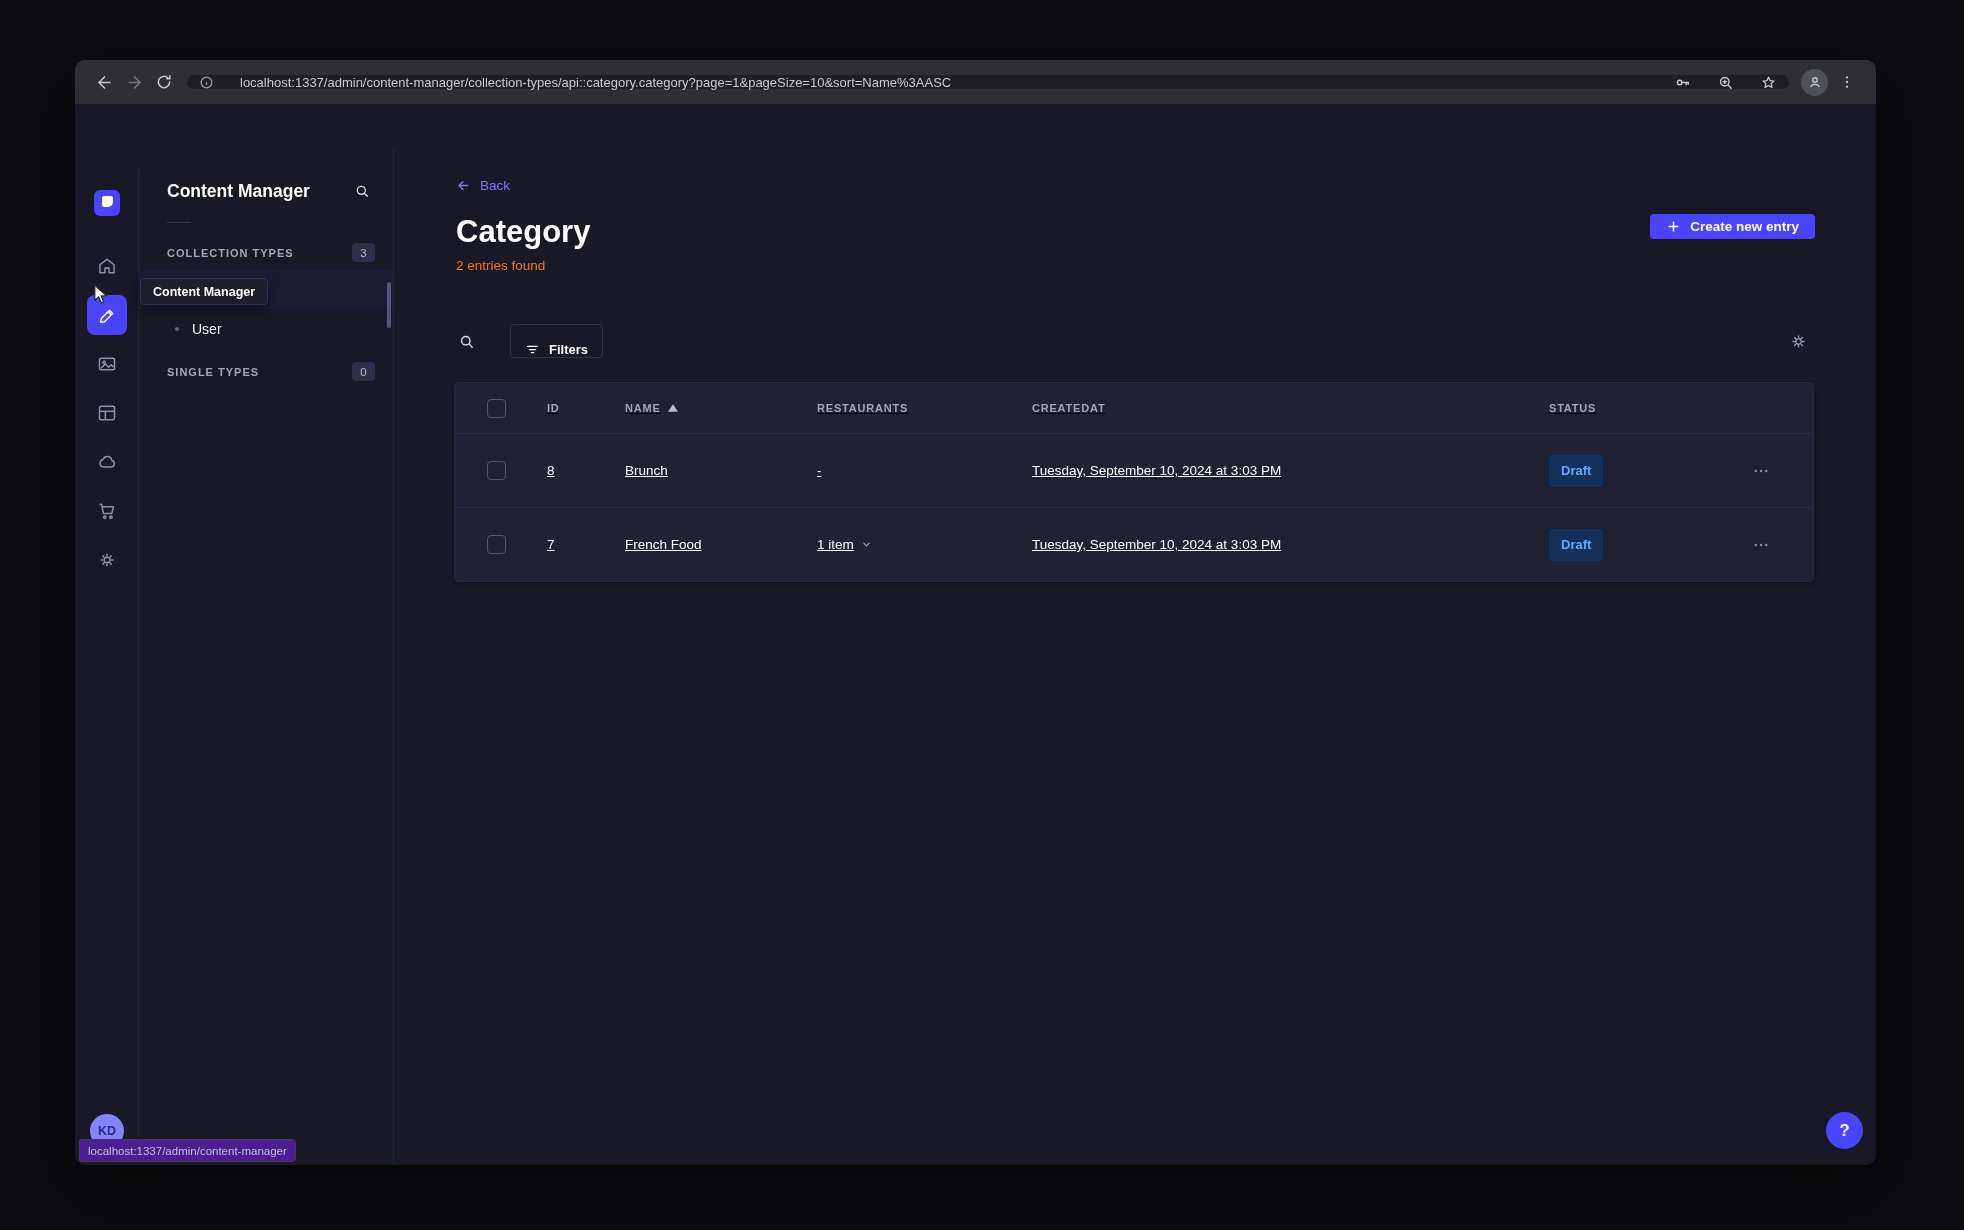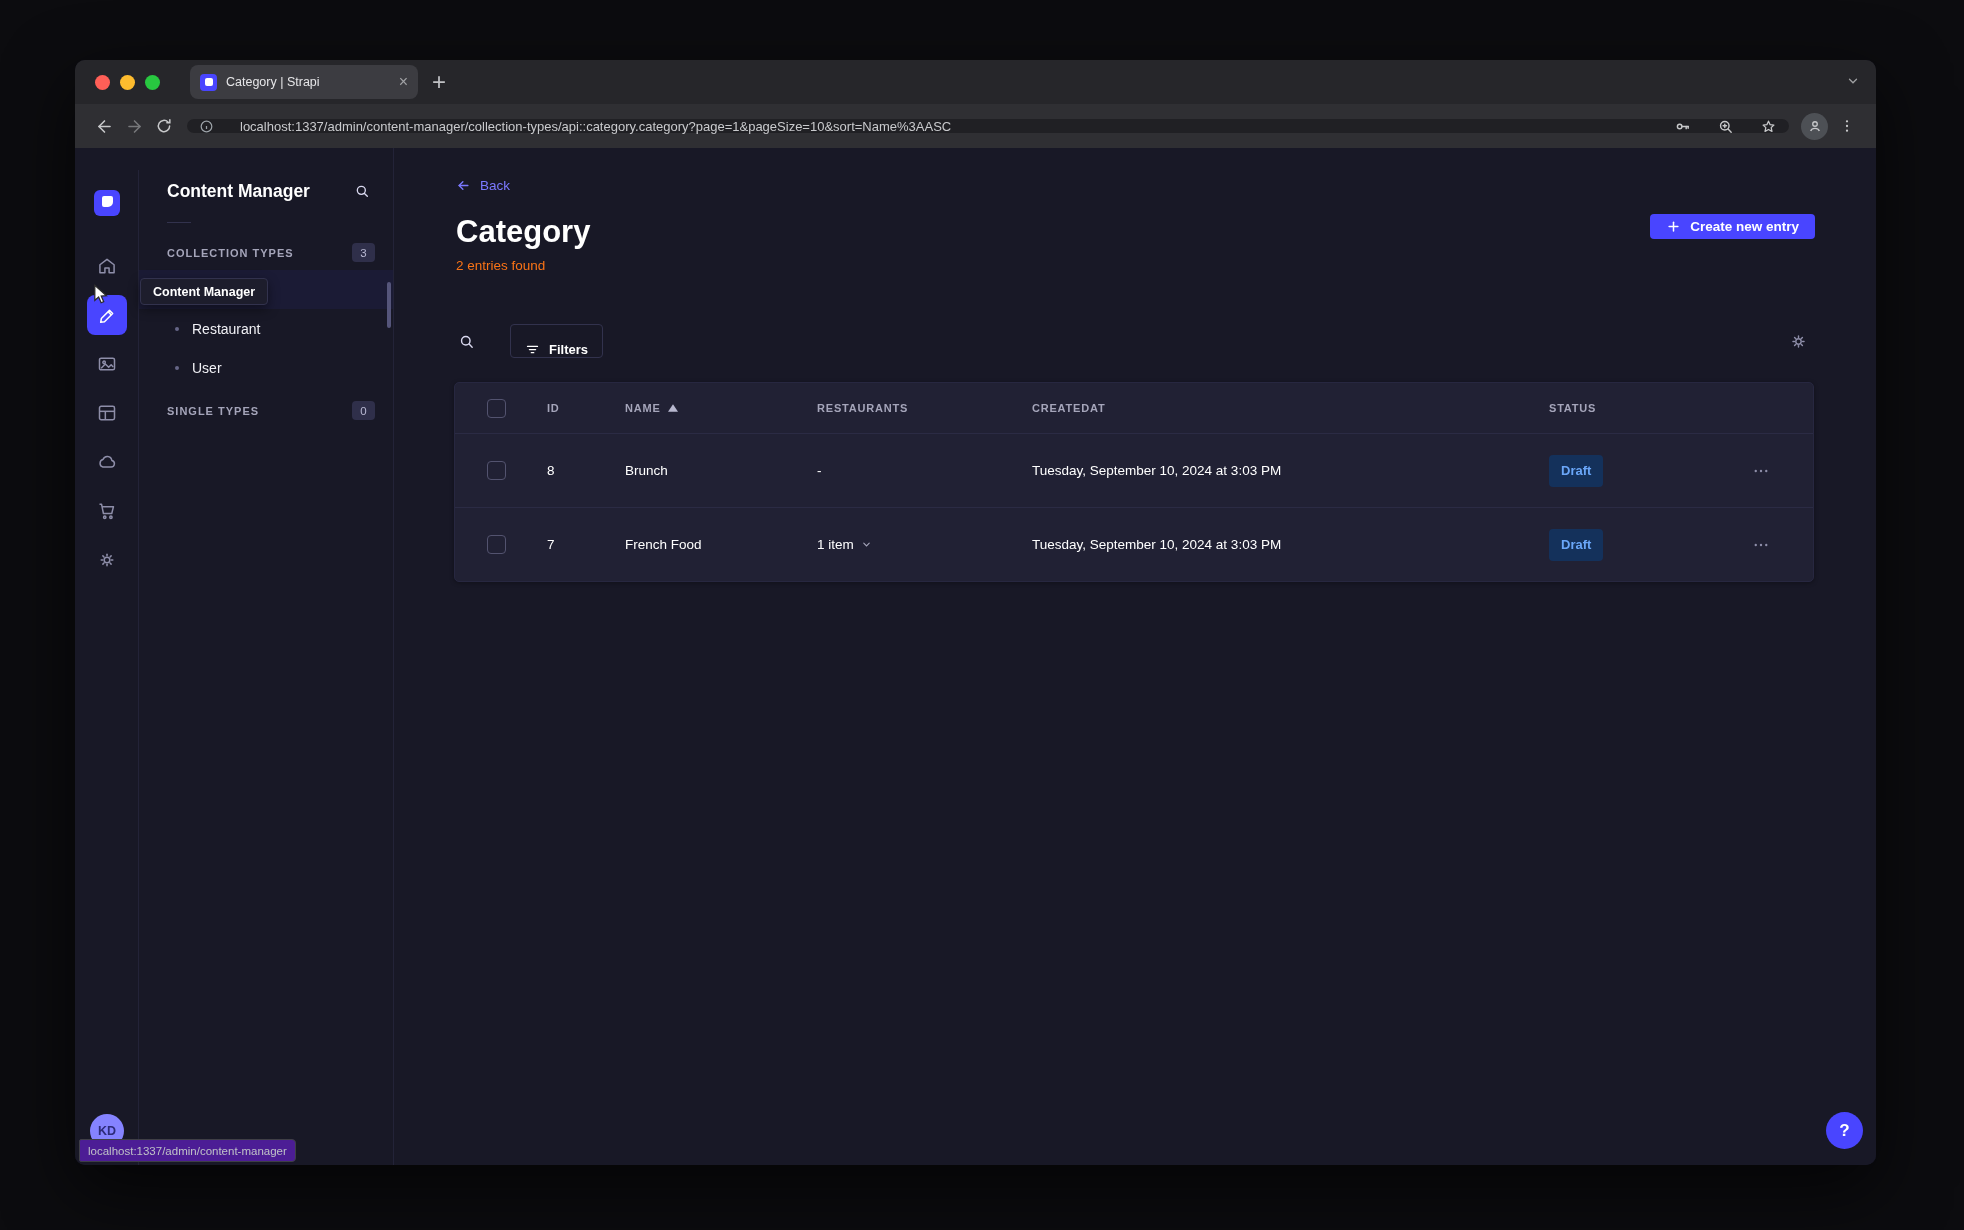--- a/index.html
+++ b/index.html
@@ -93,21 +93,21 @@
                  align-items:center; justify-content:center; color:#d9d8ef; }
   .filters-btn { position:absolute; left:116px; top:176px; height:34px; border:1px solid #32324d;
                  border-radius:4px; background:transparent; color:#fff; font-size:13px; font-weight:600;
                  display:flex; align-items:flex-end; gap:9px; padding:0 14px; }
   .cog-btn { position:absolute; right:63px; top:179px; width:29px; height:29px; display:flex;
              align-items:center; justify-content:center; color:#8e8ea9; }
 
   .table-card { position:absolute; left:60px; top:234px; width:1360px; background:#212134;
                 border-radius:5px; border:1px solid #272740; box-shadow:0 1px 4px rgba(0,0,0,.35); }
   .thead, .trow { display:grid; grid-template-columns:72px 98px 192px 215px 517px 203px 1fr;
-                  align-items:center; }
+                  align-items:center;text-decoration:underline; }
   .thead { height:50px; }
   .th { font-size:11px; letter-spacing:.8px; color:#a5a5ba; font-weight:700; display:flex;
         align-items:center; gap:7px; }
   .th.id-h { padding-left:20px; }
   .trow { height:74px; border-top:1px solid #2b2b44; font-size:13.5px; color:#ffffff; }
   .cell-id { padding-left:20px; }
   .checkbox { width:19px; height:19px; border:1px solid #53536f; border-radius:4px; margin-left:32px; }
   .rest-cell { display:flex; align-items:center; gap:7px; color:#fff; }
   .badge-draft { display:inline-flex; align-items:center; height:27px; padding:16px 12px;
                  border-radius:4px; background:#14315b; color:#6aa6f8; font-size:13px; font-weight:700; }
@@ -118,38 +118,20 @@
               display:flex; align-items:center; justify-content:center; z-index:40; }
   .status-bubble { position:absolute; left:4px; bottom:3px; height:23px; padding:0 8px; z-index:50;
                    background:#4c1d95; border:1px solid #3f3f46; border-radius:2px 4px 4px 2px;
                    color:#bfc2c7; font-size:11.5px; display:flex; align-items:center; white-space:nowrap; }
 </style>
 </head>
 <body>
 
 <div class="window">
 
-  <div class="tabstrip">
-    <div class="traffic">
-      <div class="light red"></div>
-      <div class="light yellow"></div>
-      <div class="light green"></div>
-    </div>
-    <div class="tab">
-      <div class="favicon"></div>
-      <div class="tab-title">Category | Strapi</div>
-      <div class="tab-close">×</div>
-    </div>
-    <div class="newtab">+</div>
-    <div class="strip-chevron">
-      <svg width="14" height="14" viewBox="0 0 24 24" fill="none" stroke="currentColor" stroke-width="2.2" stroke-linecap="round">
-          <path d="M6 9l6 6 6-6"></path>
-        </svg>
-    </div>
-  </div>
 
   <div class="toolbar">
     <div class="nav-ic" style="color:#c7c8ca">
       <svg width="19" height="19" viewBox="0 0 24 24" fill="none" stroke="currentColor" stroke-width="2" stroke-linecap="round" stroke-linejoin="round">
           <path d="M19 12H5"></path>
           <path d="M12 19l-7-7 7-7"></path>
         </svg>
     </div>
     <div class="nav-ic" style="color:#77787b">
       <svg width="19" height="19" viewBox="0 0 24 24" fill="none" stroke="currentColor" stroke-width="2" stroke-linecap="round" stroke-linejoin="round">
@@ -280,24 +262,20 @@
       </div>
       <div class="subnav-divider"></div>
 
       <div class="section-head">
         <div class="section-label">COLLECTION TYPES</div>
         <div class="count-badge">3</div>
       </div>
       <div class="nav-item active">
         <span class="bullet"></span>
         <span>Category</span>
-      </div>
-      <div class="nav-item">
-        <span class="bullet"></span>
-        <span>Restaurant</span>
       </div>
       <div class="nav-item">
         <span class="bullet"></span>
         <span>User</span>
       </div>
 
       <div class="section-head single-gap">
         <div class="section-label">SINGLE TYPES</div>
         <div class="count-badge">0</div>
       </div>

